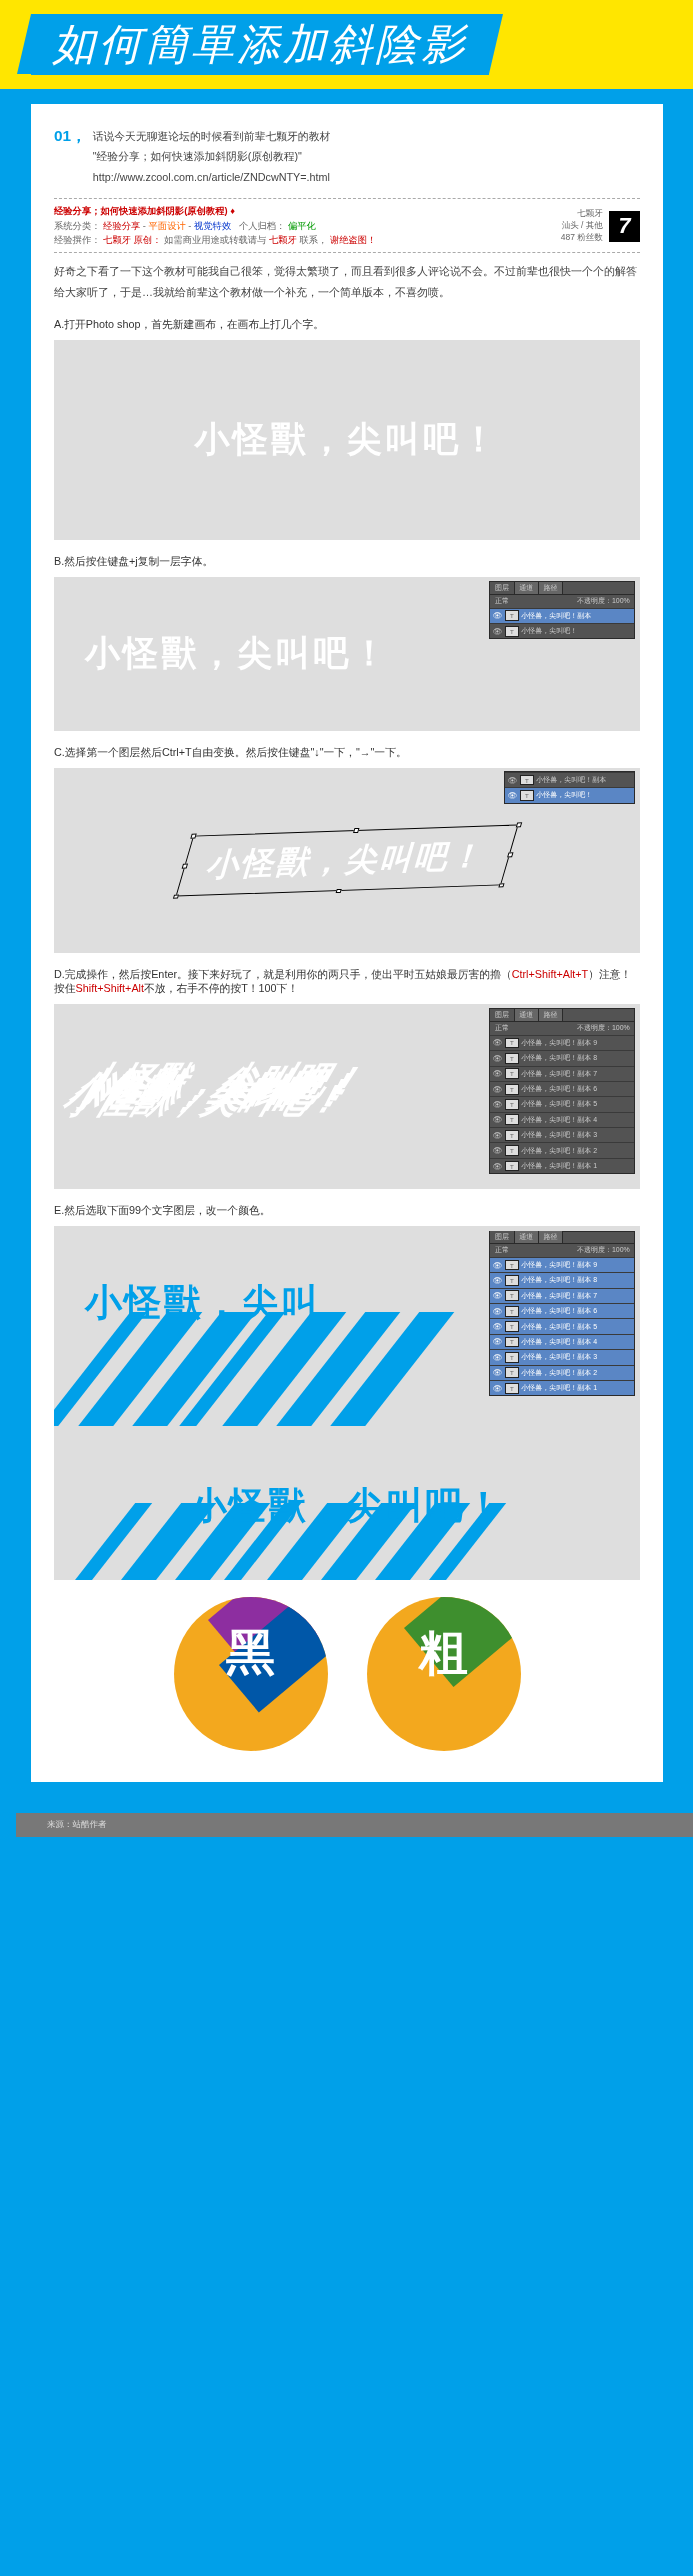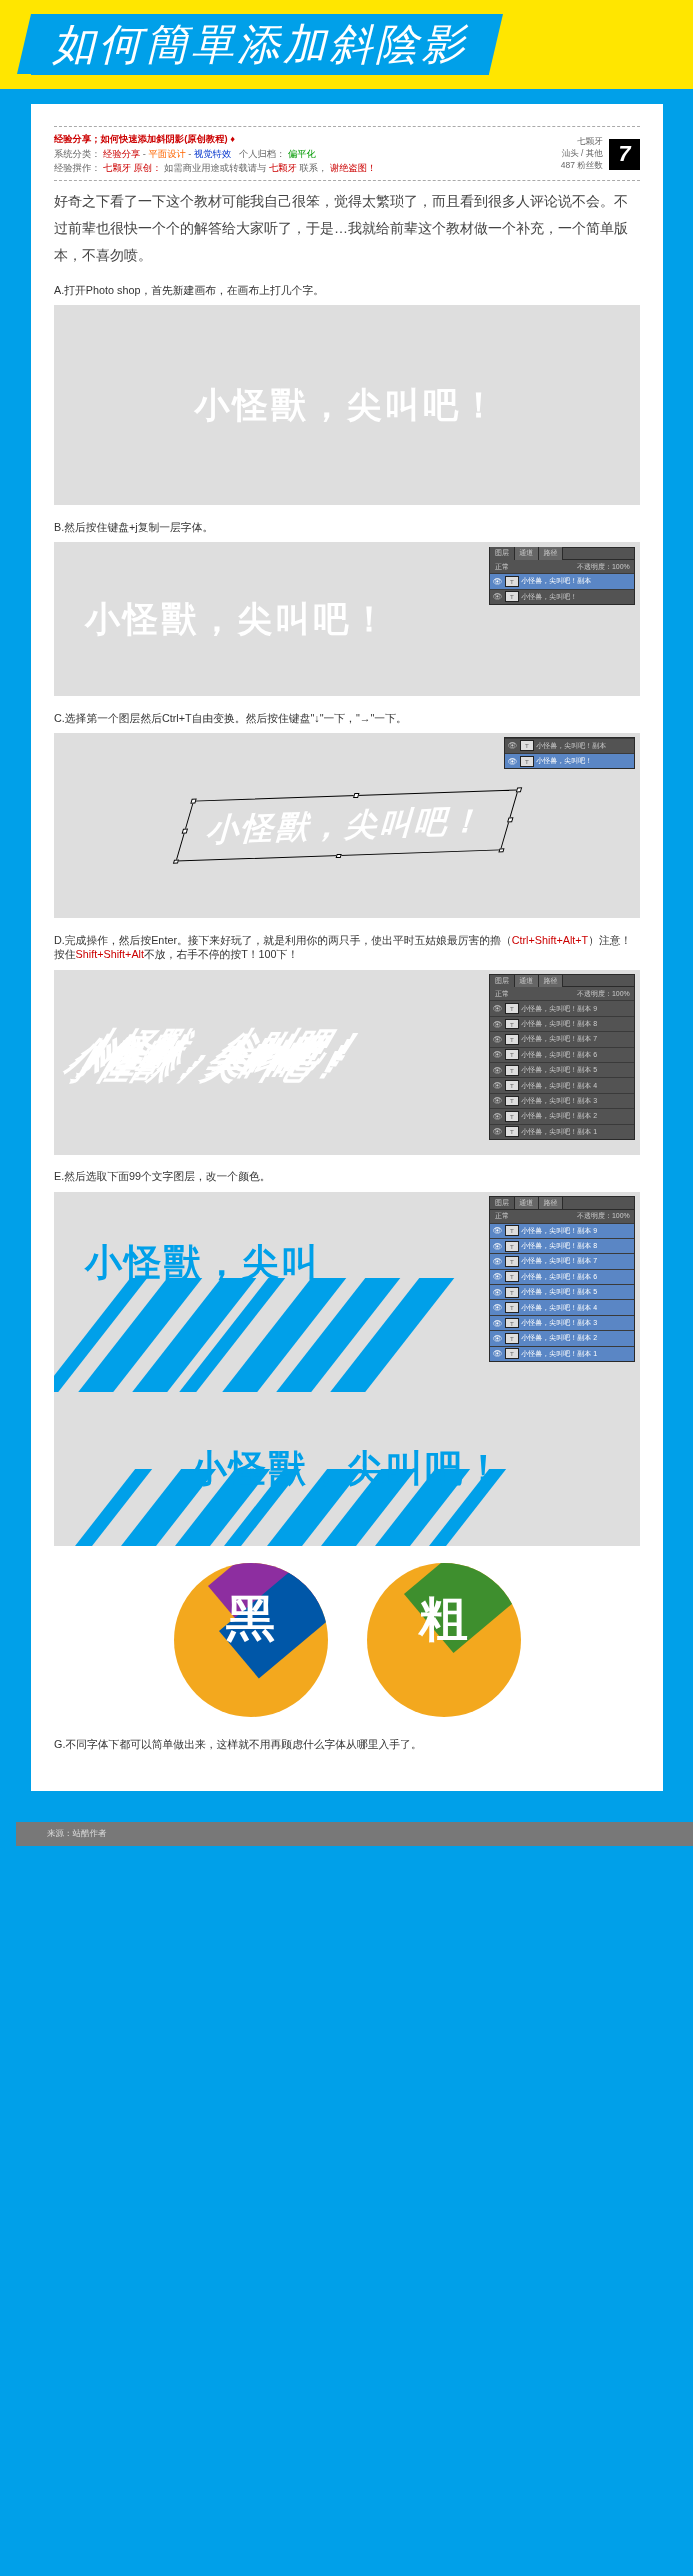--- a/index.html
+++ b/index.html
@@ -18,21 +18,21 @@
 .bread-left .l1 { color: #c00; font-weight: bold; }
 .bread-left .l2 { color: #666; margin-top: 1.5px; }
 .bread-left .l2 .red { color: #c00; }
 .bread-left .l2 .orange { color: #f60; }
 .bread-left .l2 .green { color: #090; }
 .bread-left .l2 .blue { color: #03c; }
 .bread-left .l3 { color: #666; margin-top: 1.5px; }
 .bread-left .l3 .red { color: #c00; }
 .bread-right { text-align: right; color: #666; font-size: 8.5px; display: flex; align-items: center; gap: 6.2px; }
 .avatar { width: 31px; height: 31px; background: #000; color: #fff; font-size: 21.6px; font-weight: bold; display: flex; align-items: center; justify-content: center; font-style: italic; }
-.para { font-size: 14px; color: #444; line-height: 1.9; margin-bottom: 15.4px; }
+.para { font-size: 11px; color: #444; line-height: 1.9; margin-bottom: 15.4px; }
 .step { font-size: 10.8px; color: #333; margin: 15.4px 0 7.7px 0; }
 .step .hl { color: #c00; }
 .canvas { background: #dedede; width: 100%; display: flex; align-items: center; justify-content: center; position: relative; overflow: hidden; }
 .c-a { height: 200px; }
 .c-b { height: 154px; }
 .c-c { height: 185px; }
 .c-d { height: 185px; }
 .c-e { height: 200px; }
 .c-f { height: 154px; }
 .big-white { color: #fff; font-size: 35px; font-weight: 900; letter-spacing: 3.1px; }
@@ -62,36 +62,44 @@
 .final-row { display: flex; gap: 39px; justify-content: center; margin-top: 17px; }
 .circle { width: 154px; height: 154px; border-radius: 50%; background: #f3a81e; position: relative; overflow: hidden; display: flex; align-items: flex-start; justify-content: center; padding-top: 23px; }
 .circle .ch { color: #fff; font-size: 49px; font-weight: 900; z-index: 2; position: relative; }
 .circle .beam1, .circle .beam2 { position: absolute; transform: rotate(-40deg); transform-origin: top left; }
 .circle .beam1 { width: 185px; height: 62px; top: 68px; left: 45px; }
 .circle .beam2 { width: 185px; height: 62px; top: 68px; left: 45px; }
 .circle.c1 .beam1 { background: #0057a8; }
 .circle.c1 .beam2 { background: #8d2ea0; top: 23px; left: 34px; height: 85px; }
 .circle.c2 .beam1 { background: #3e8f2e; top: 31px; left: 37px; height: 77px; }
 .long-shadow-holder { display: flex; justify-content: center; width: 100%; position: relative; }
-.ls-text { color: #00a0e9; font-size: 37px; font-weight: 900; letter-spacing: 2.3px; position: relative; z-index: 2; }
+.ls-text { color: #00a0e9; font-size: 37px; font-weight: 900; letter-spacing: 2.3px; position: relative; z-index: 2; margin-top: 6px; }
 .ls-shadow { position: absolute; top: 40px; left: 0; right: 0; bottom: 0; }
 .shard { position: absolute; background: #00a0e9; transform: skewX(-38deg); }
 .footer { background: #787878; color: #ddd; font-size: 8.5px; padding: 6.2px 31px; margin-left: 16px; }
 </style>
 </head>
 <body>
 
 <div class="header">
   <div class="title-shape">
     <div class="main">如何簡單添加斜陰影</div>
   </div>
 </div>
 
 <div class="content">
 
+  <div class="intro-row">
+    <div class="num">01，</div>
+    <div class="intro-text">
+      <span>话说今天无聊逛论坛的时候看到前辈七颗牙的教材</span><br>
+      <span>"经验分享；如何快速添加斜阴影(原创教程)"</span><br>
+      <span>http://www.zcool.com.cn/article/ZNDcwNTY=.html</span>
+    </div>
+  </div>
 
   <div class="bread-row">
     <div class="bread-left">
       <div class="l1">
         <span>经验分享；如何快速添加斜阴影(原创教程)</span>
         <span>♦</span>
       </div>
       <div class="l2">
         <span>系统分类：</span>
         <span class="red">经验分享</span> -
@@ -350,18 +358,17 @@
       <div class="beam2"></div>
       <div class="beam1"></div>
       <div class="ch">黑</div>
     </div>
     <div class="circle c2">
       <div class="beam1"></div>
       <div class="ch">粗</div>
     </div>
   </div>
 
-  <div class="step" style="margin-top:21.6px">G.不同字体下都可以简单做出来，这样就不用再顾虑什么字体从哪里入手了。</div>
 
 </div>
 
 <div class="footer">来源：站酷作者</div>
 
 
 </body></html>

